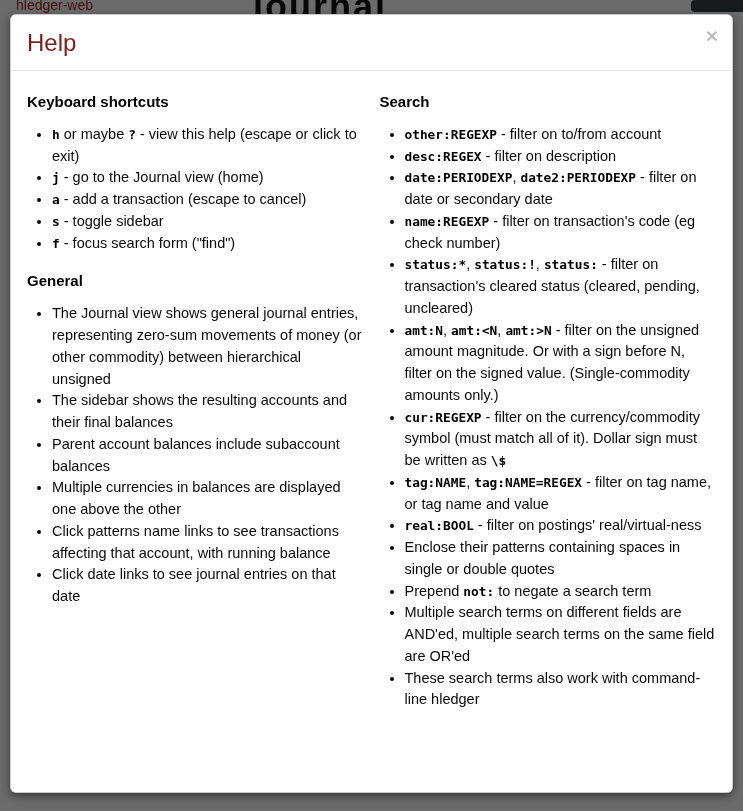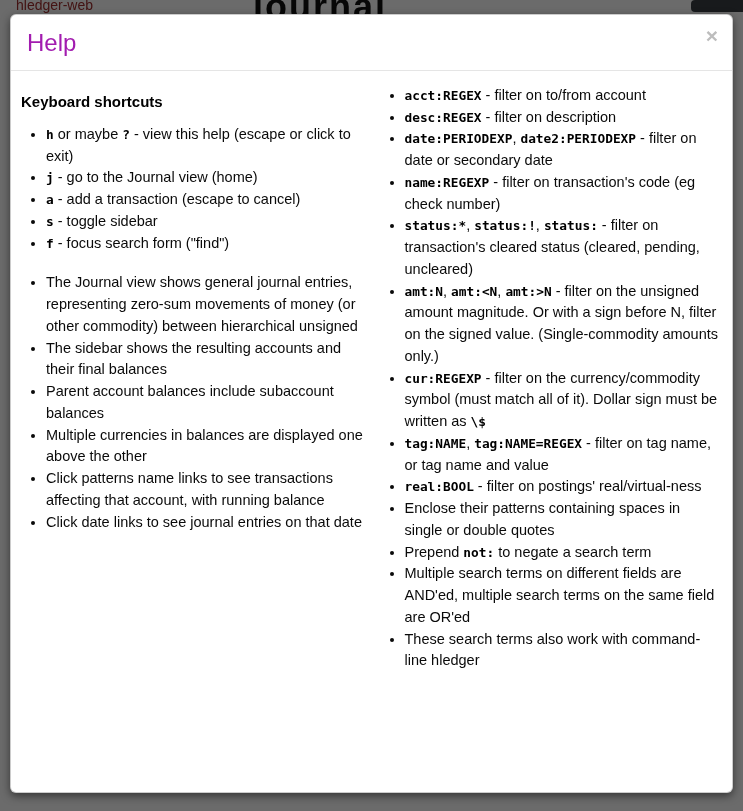--- a/index.html
+++ b/index.html
@@ -34,27 +34,27 @@
     position:absolute; left:10px; top:14px; width:723px; min-height:779px;
     background:#fff; border-radius:6px;
     box-shadow:0 3px 9px rgba(0,0,0,0.5);
     border:1px solid rgba(0,0,0,0.2);
   }
   .modal-header {
     position:relative;
     padding:14px 16px 12px;
     border-bottom:1px solid #e5e5e5;
   }
-  .modal-title { font-size:24px; font-weight:500; color:#a21caf; line-height:1.2; }
+  .modal-title { font-size:24px; font-weight:500; color:#7f1d1d; line-height:1.2; }
   .close-x {
     position:absolute; right:14px; top:10px;
     font-size:21px; font-weight:bold; color:#bdbdbd;
     line-height:1; cursor:pointer;
   }
-  .modal-body { padding:14px 10px 22px; display:flex; gap:16px; }
+  .modal-body { padding:14px 16px 22px; display:flex; gap:16px; }
   .col { flex:1; min-width:0; }
   .sec-heading { font-size:15px; font-weight:bold; color:#000; margin:8px 0 14px; }
   ul.help-list { margin:0 0 18px 0; padding-left:25px; list-style:disc; }
   ul.help-list li { font-size:14.5px; line-height:1.5; color:#0a0a0a; }
   code {
     font-family:"DejaVu Sans Mono", monospace;
     font-weight:bold; font-size:12.8px; color:#000;
     white-space:nowrap;
   }
 </style>
@@ -76,32 +76,34 @@
   <div class="modal-body">
     <div class="col">
       <div class="sec-heading">Keyboard shortcuts</div>
       <ul class="help-list">
           <li><code>h</code> or maybe <code>?</code> - view this help (escape or click to exit)</li>
           <li><code>j</code> - go to the Journal view (home)</li>
           <li><code>a</code> - add a transaction (escape to cancel)</li>
           <li><code>s</code> - toggle sidebar</li>
           <li><code>f</code> - focus search form ("find")</li>
         </ul>
+      <div class="sec-heading">General</div>
       <ul class="help-list">
           <li>The Journal view shows general journal entries, representing zero-sum movements of money (or other commodity) between hierarchical unsigned</li>
           <li>The sidebar shows the resulting accounts and their final balances</li>
           <li>Parent account balances include subaccount balances</li>
           <li>Multiple currencies in balances are displayed one above the other</li>
           <li>Click patterns name links to see transactions affecting that account, with running balance</li>
           <li>Click date links to see journal entries on that date</li>
         </ul>
     </div>
     <div class="col">
+      <div class="sec-heading">Search</div>
       <ul class="help-list">
-          <li><code>acct:REGEX</code> - filter on to/from account</li>
+          <li><code>other:REGEXP</code> - filter on to/from account</li>
           <li><code>desc:REGEX</code> - filter on description</li>
           <li><code>date:PERIODEXP</code>, <code>date2:PERIODEXP</code> - filter on date or secondary date</li>
           <li><code>name:REGEXP</code> - filter on transaction's code (eg check number)</li>
           <li><code>status:*</code>, <code>status:!</code>, <code>status:</code> - filter on transaction's cleared status (cleared, pending, uncleared)</li>
           <li><code>amt:N</code>, <code>amt:&lt;N</code>, <code>amt:&gt;N</code> - filter on the unsigned amount magnitude. Or with a sign before N, filter on the signed value. (Single-commodity amounts only.)</li>
           <li><code>cur:REGEXP</code> - filter on the currency/commodity symbol (must match all of it). Dollar sign must be written as <code>\$</code></li>
           <li><code>tag:NAME</code>, <code>tag:NAME=REGEX</code> - filter on tag name, or tag name and value</li>
           <li><code>real:BOOL</code> - filter on postings' real/virtual-ness</li>
           <li>Enclose their patterns containing spaces in single or double quotes</li>
           <li>Prepend <code>not:</code> to negate a search term</li>

